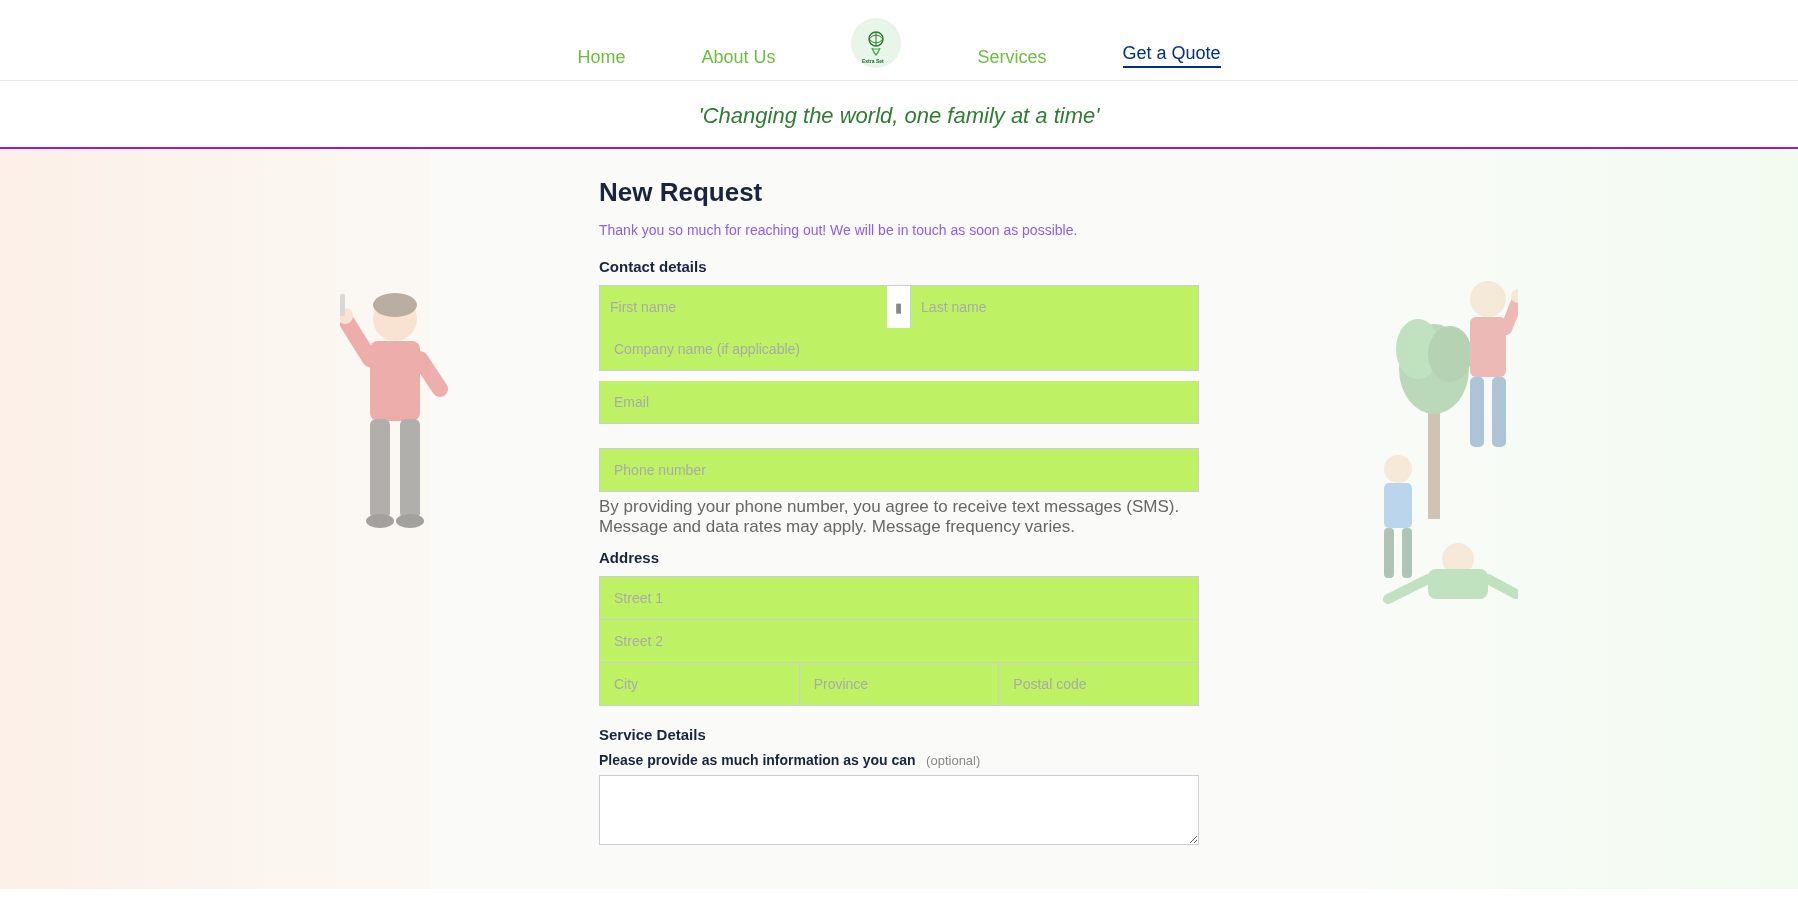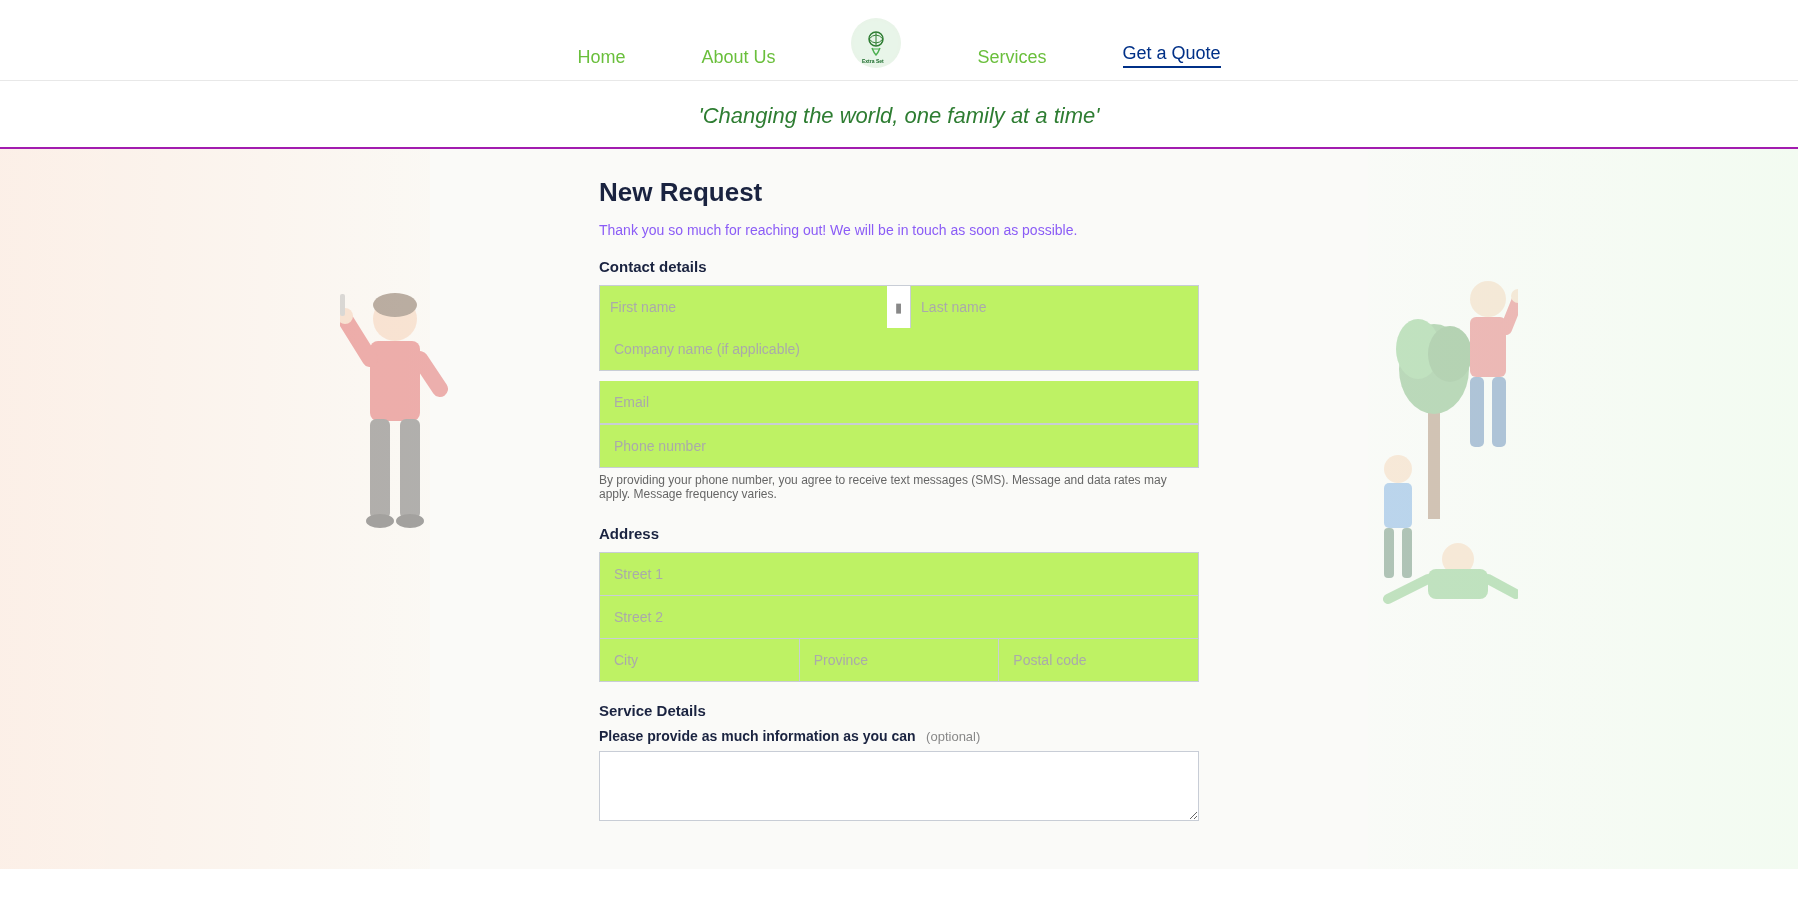--- a/index.html
+++ b/index.html
@@ -158,24 +158,24 @@
       display: flex;
       align-items: center;
       padding: 0 8px;
       background: #fff;
       border-right: 1px solid #c8cdd6;
       color: #888;
       font-size: 13px;
     }
 
     .phone-note {
-      font-size: 12px;
+      font-size: 17px;
       color: #666;
       margin-top: 5px;
-      margin-bottom: 24px;
+      margin-bottom: 12px;
     }
 
     .address-block .form-input {
       border: 1px solid #c8cdd6;
       border-top: none;
       display: block;
       width: 100%;
     }
     .address-block .form-input:first-child { border-top: 1px solid #c8cdd6; }
 
@@ -326,21 +326,21 @@
     <div>
       <input class="form-input" type="text" style="border-right: 1px solid rgb(200, 205, 214); border-bottom: 1px solid rgb(200, 205, 214); border-left: 1px solid rgb(200, 205, 214); border-image: initial; border-top: none; display: block; width: 100%;" placeholder="Company name (if applicable)">
     </div>
 
     
     <div>
       <input class="form-input" type="email" style="border-right: 1px solid rgb(200, 205, 214); border-bottom: 1px solid rgb(200, 205, 214); border-left: 1px solid rgb(200, 205, 214); border-image: initial; border-top: none; display: block; width: 100%; margin-top: 10px;" placeholder="Email">
     </div>
 
     
-    <div style="margin-top:0;">
+    <div style="margin-top:24px;">
       <input class="form-input" type="tel" style="border: 1px solid rgb(200, 205, 214); display: block; width: 100%;" placeholder="Phone number">
     </div>
     <p class="phone-note">By providing your phone number, you agree to receive text messages (SMS). Message and data rates may apply. Message frequency varies.</p>
 
     
     <p class="section-label">Address</p>
 
     <div class="address-block">
       <input class="form-input" type="text" style="border: 1px solid rgb(200, 205, 214); display: block; width: 100%;" placeholder="Street 1">
       <input class="form-input" type="text" style="border-right: 1px solid rgb(200, 205, 214); border-bottom: 1px solid rgb(200, 205, 214); border-left: 1px solid rgb(200, 205, 214); border-image: initial; border-top: none; display: block; width: 100%;" placeholder="Street 2">

